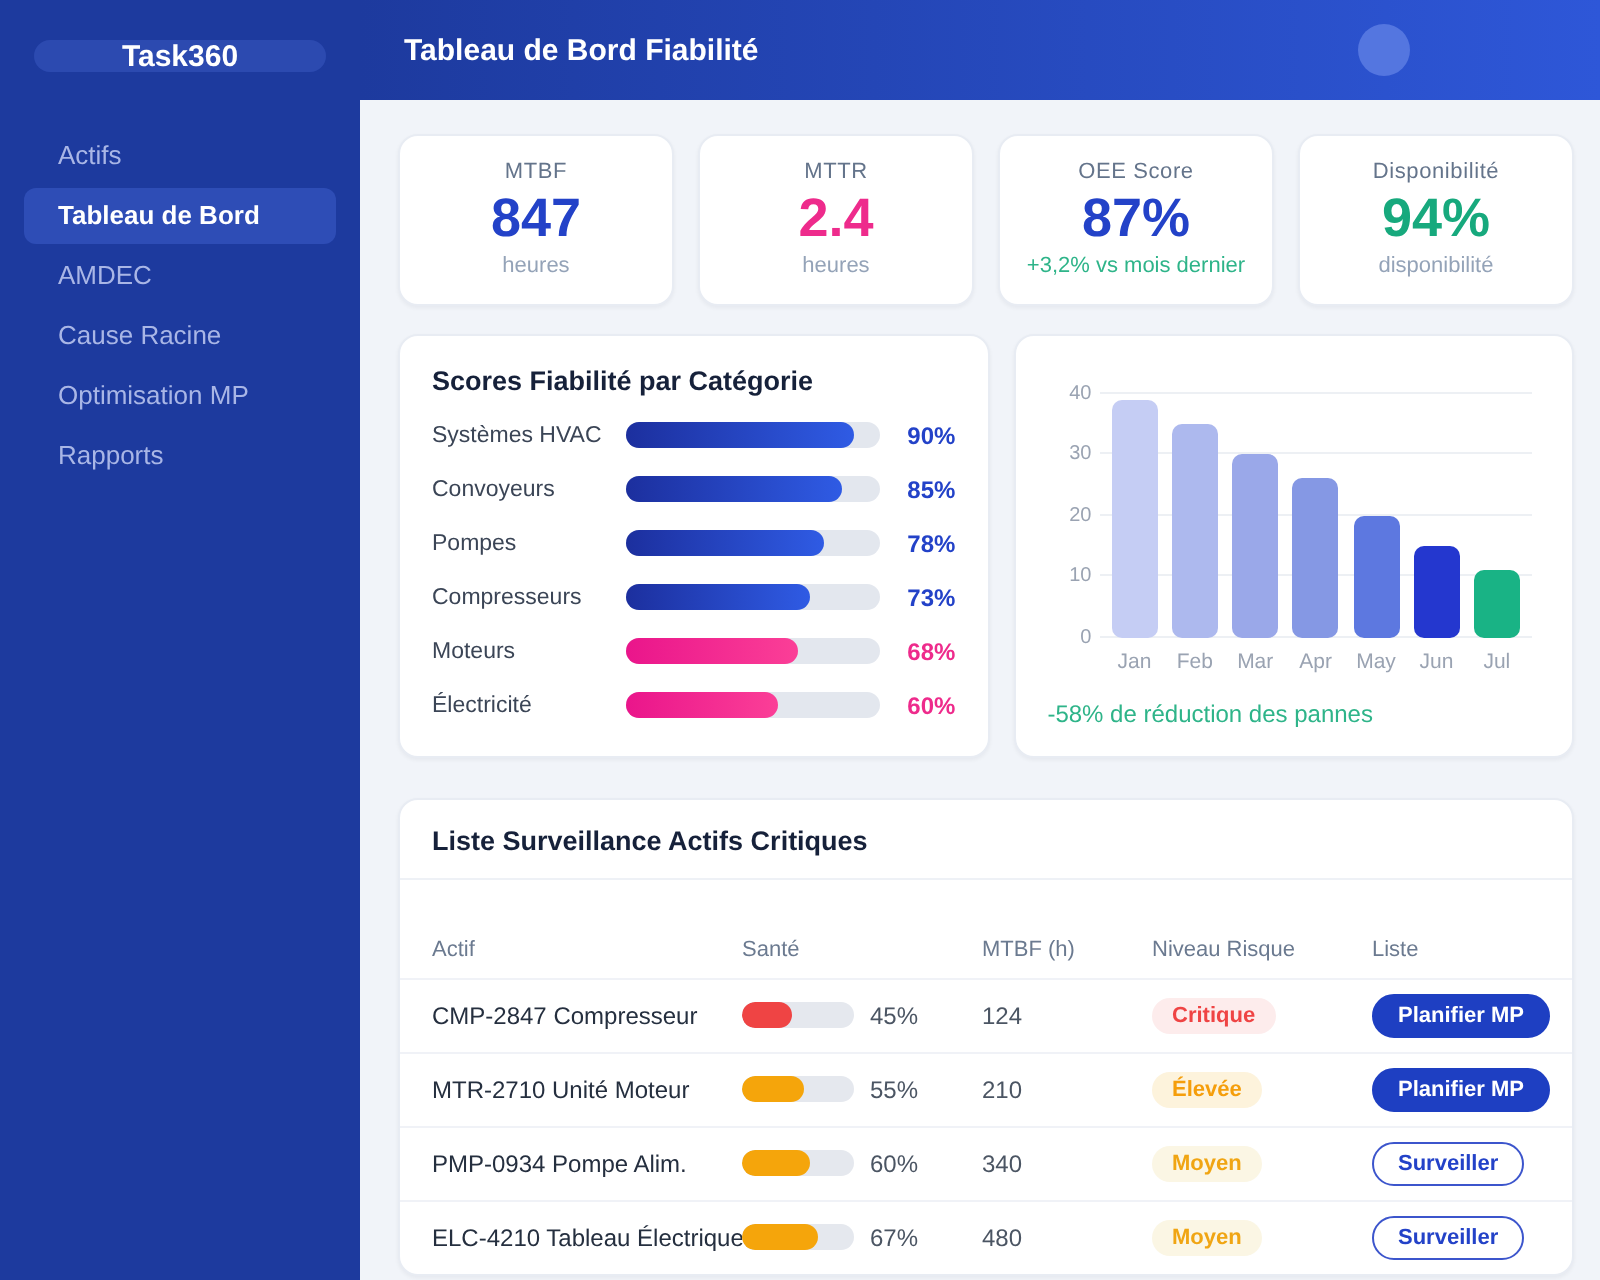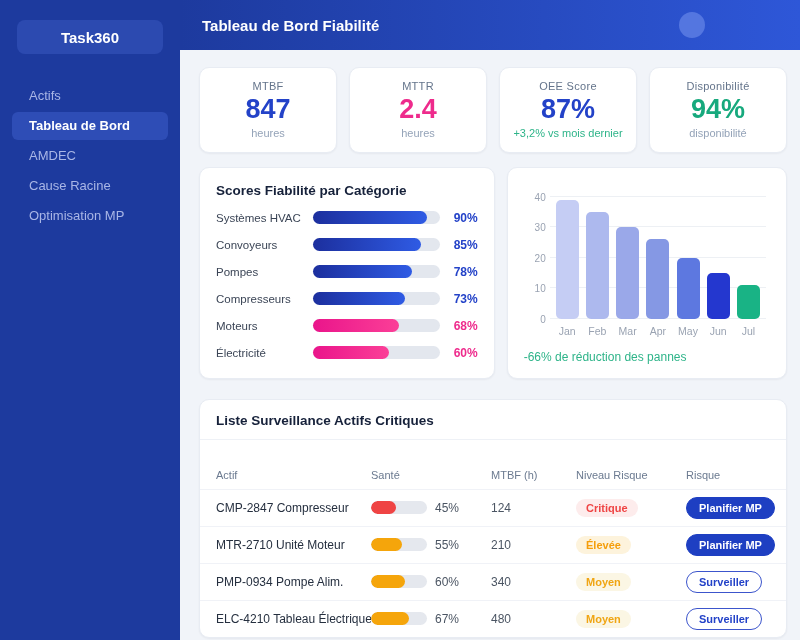--- a/index.html
+++ b/index.html
@@ -6,21 +6,21 @@
   html, body { width: 800px; height: 640px; }
   body {
     font-family: "Liberation Sans", sans-serif;
     display: flex;
     overflow: hidden;
     background: #f1f4f9;
   }
   
   .sidebar { flex: 0 0 180px; width: 180px; background: #1d3a9e; }
   .logo-box {
-    margin: 20px 17px 0; height: 34px; background: #2c4ab0; border-radius: 8px;
+    margin: 20px 17px 0; height: 16px; background: #2c4ab0; border-radius: 8px;
     color: #fff; font-weight: bold; font-size: 15px;
     display: flex; align-items: center; justify-content: center;
   }
   .nav { margin-top: 28px; }
   .nav-item {
     margin: 0 12px 2px; padding: 0 17px; height: 28px; line-height: 28px;
     border-radius: 6px; color: #a9b6e6; font-size: 13px; cursor: pointer;
     white-space: nowrap;
   }
   .nav-item.active { background: #2e4db6; color: #fff; font-weight: bold; }
@@ -97,20 +97,21 @@
 <aside class="sidebar">
   <div class="logo-box">
     <span>Task360</span>
   </div>
   <nav class="nav" id="nav-list">
       <div class="nav-item">Actifs</div>
       <div class="nav-item active">Tableau de Bord</div>
       <div class="nav-item">AMDEC</div>
       <div class="nav-item">Cause Racine</div>
       <div class="nav-item">Optimisation MP</div>
+      <div class="nav-item">Rapports</div>
     </nav>
 </aside>
 
 <div class="main">
   <header class="topbar">
     <span class="topbar-title">Tableau de Bord Fiabilité</span>
     <span class="avatar"></span>
   </header>
 
   <div class="content">
@@ -211,34 +212,34 @@
           </div>
         <div class="month-row" id="vbar-months">
             <span class="month-label">Jan</span>
             <span class="month-label">Feb</span>
             <span class="month-label">Mar</span>
             <span class="month-label">Apr</span>
             <span class="month-label">May</span>
             <span class="month-label">Jun</span>
             <span class="month-label">Jul</span>
           </div>
-        <div class="vchart-caption" id="vbar-caption" style="color: rgb(46, 180, 137);">-66% de réduction des pannes</div>
+        <div class="vchart-caption" id="vbar-caption" style="color: rgb(46, 180, 137);">-58% de réduction des pannes</div>
       </section>
     </div>
 
     <section class="card table-card">
       <div class="table-title">
         <h2 class="card-title">Liste Surveillance Actifs Critiques</h2>
       </div>
       <div class="tgrid thead" id="table-head">
           <span class="th">Actif</span>
           <span class="th">Santé</span>
           <span class="th">MTBF (h)</span>
           <span class="th">Niveau Risque</span>
-          <span class="th">Risque</span>
+          <span class="th">Liste</span>
         </div>
       <div id="table-body">
           <div class="tgrid trow">
             <span class="asset">CMP-2847 Compresseur</span>
             <div class="sante">
               <div class="pill">
                 <div class="pill-fill" style="width: 45%; background: rgb(239, 68, 68);"></div>
               </div>
               <span class="pct">45%</span>
             </div>

